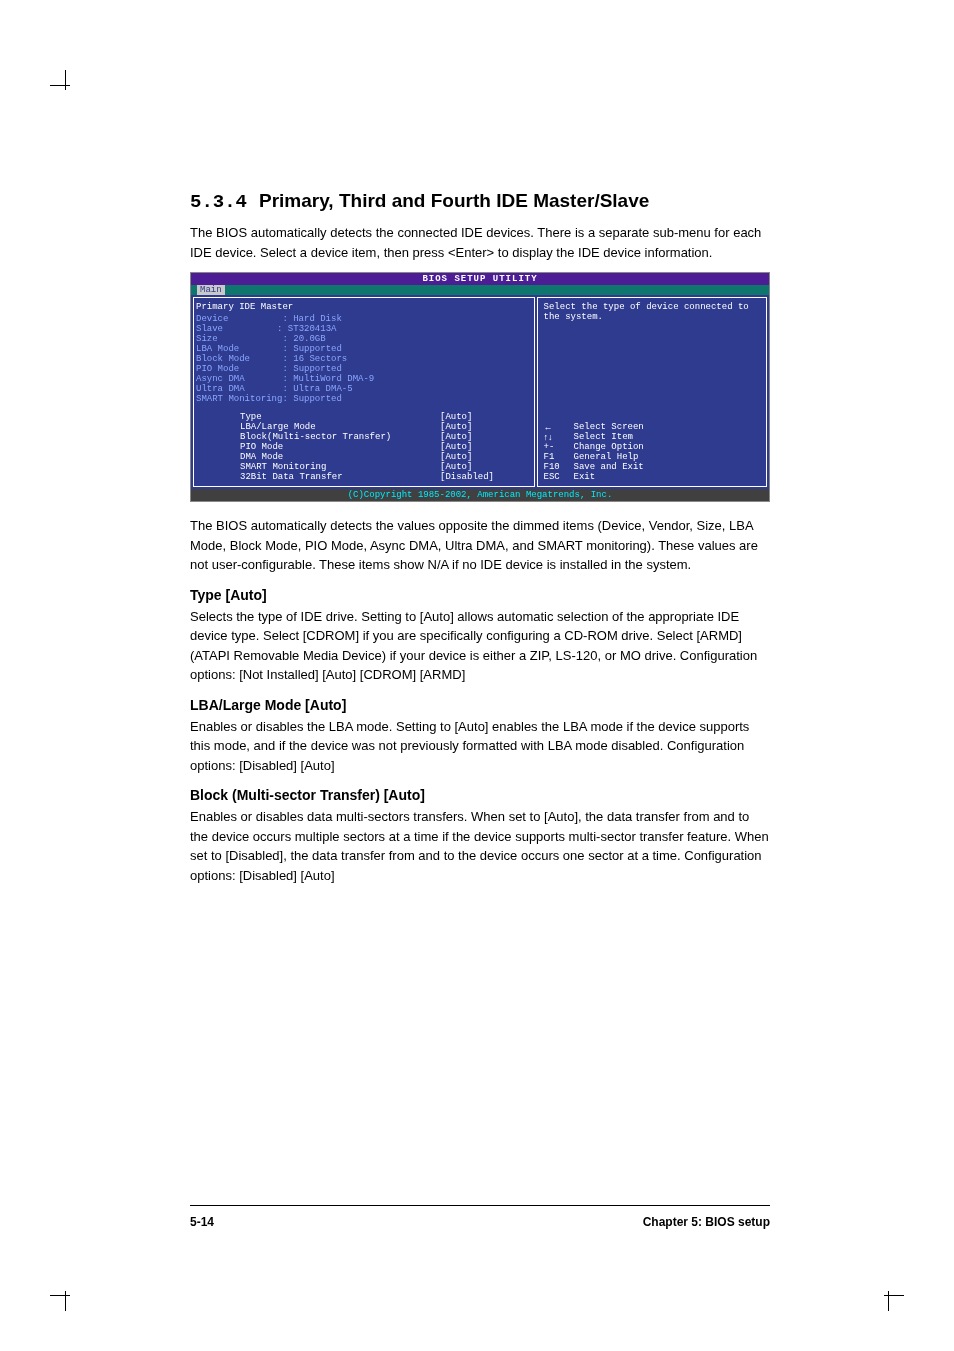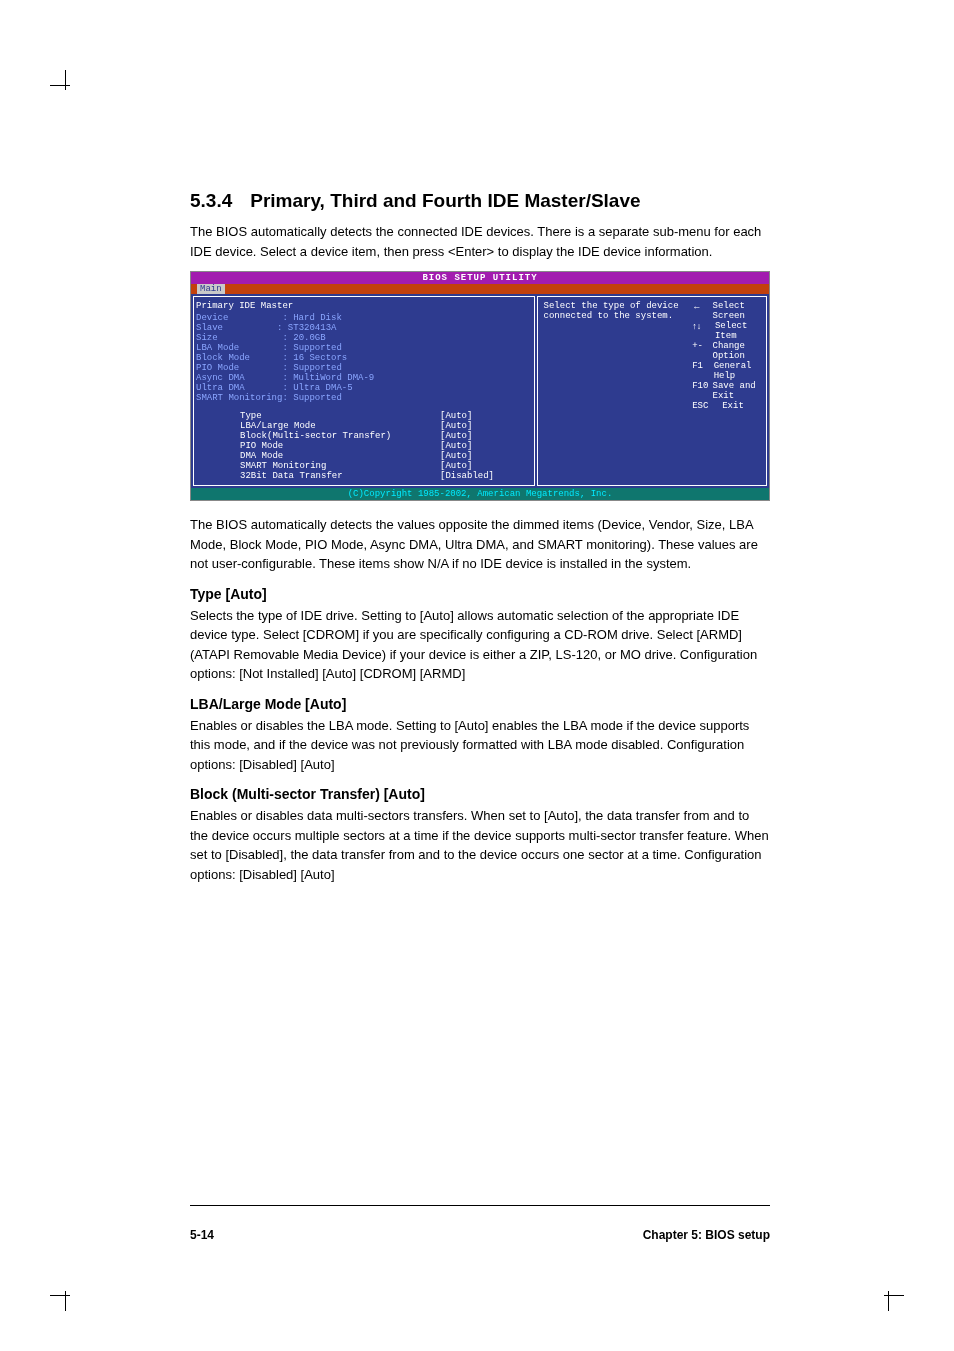--- a/index.html
+++ b/index.html
@@ -34,44 +34,44 @@
     position: absolute;
     top: 190px;
     left: 190px;
     width: 580px;
   }
   .section-title {
     font-size: 19px;
     font-weight: bold;
     margin-bottom: 10px;
   }
-  .section-num { display: inline-block; margin-right: 18px; }
+  .section-num { display: inline-block; margin-right: 12px; font-family: Liberation Mono, monospace; }
   .body-text {
     font-size: 13px;
     line-height: 1.5;
     margin-bottom: 10px;
   }
   .bios-box {
     width: 100%;
     font-family: "Courier New", monospace;
     font-size: 9px;
     color: #fff;
     margin-bottom: 14px;
     border: 1px solid #888;
   }
   .bios-title {
-    background: #a21caf;
+    background: #4c1d95;
     color: #fff;
     text-align: center;
     font-weight: bold;
     padding: 1px 0;
     letter-spacing: 1px;
   }
   .bios-tab {
-    background: #c2410c;
+    background: #0f766e;
     padding: 0 14px 0 6px;
     text-decoration: underline;
   }
   .bios-tab span {
     background: #c9c9c9;
     color: #2e3b8f;
     padding: 0 3px;
     display: inline-block;
   }
   .bios-body {
@@ -83,35 +83,35 @@
     border: 1px solid #fff;
     margin: 2px;
     padding: 4px 2px;
   }
   .bios-right {
     flex: 1;
     border: 1px solid #fff;
     margin: 2px 2px 2px 0;
     padding: 4px 6px;
     display: flex;
-    flex-direction: row;
+    flex-direction: column;
     justify-content: space-between;
   }
   .bios-left .header { color: #fff; margin-bottom: 2px; }
   .info-rows { color: #8aa6ff; }
   .info-row { white-space: pre; }
   .settings { margin-top: 8px; color: #fff; }
   .settings .row { display: flex; }
   .settings .label { width: 200px; margin-left: 44px; }
   .help-top { color: #fff; }
   .help-bottom { color: #fff; }
   .help-row { display: flex; }
   .help-row .k { width: 30px; }
   .bios-footer {
-    background: #0f766e;
+    background: #404040;
     color: #00eaff;
     text-align: center;
     font-size: 9px;
     padding: 1px 0;
   }
   .sub-heading {
     font-size: 14px;
     font-weight: bold;
     margin-top: 12px;
     margin-bottom: 4px;
@@ -120,21 +120,21 @@
     position: absolute;
     left: 190px;
     width: 580px;
     bottom: 145px;
     border-top: 1px solid #000;
   }
   .footer-row {
     position: absolute;
     left: 190px;
     width: 580px;
-    bottom: 109px;
+    bottom: 122px;
     display: flex;
     justify-content: space-between;
     font-size: 12px;
     font-weight: bold;
     align-items: flex-end;
   }
   .arrow-glyph { font-family: Arial; }
 </style>
 </head>
 <body>

